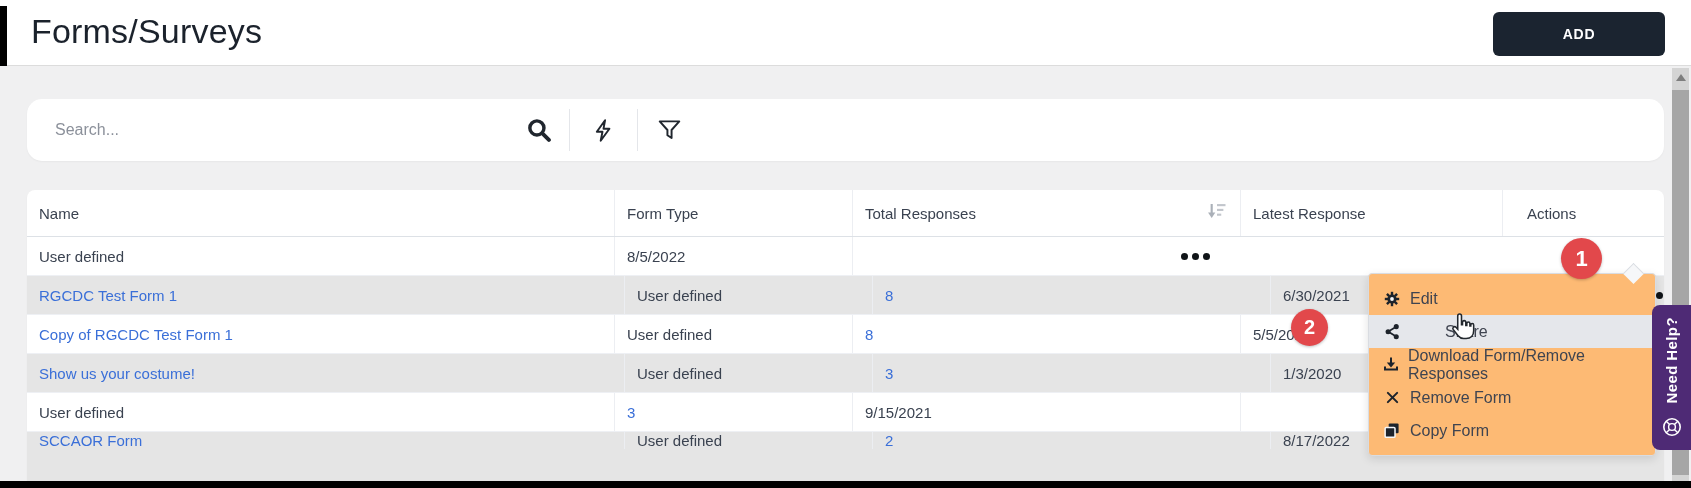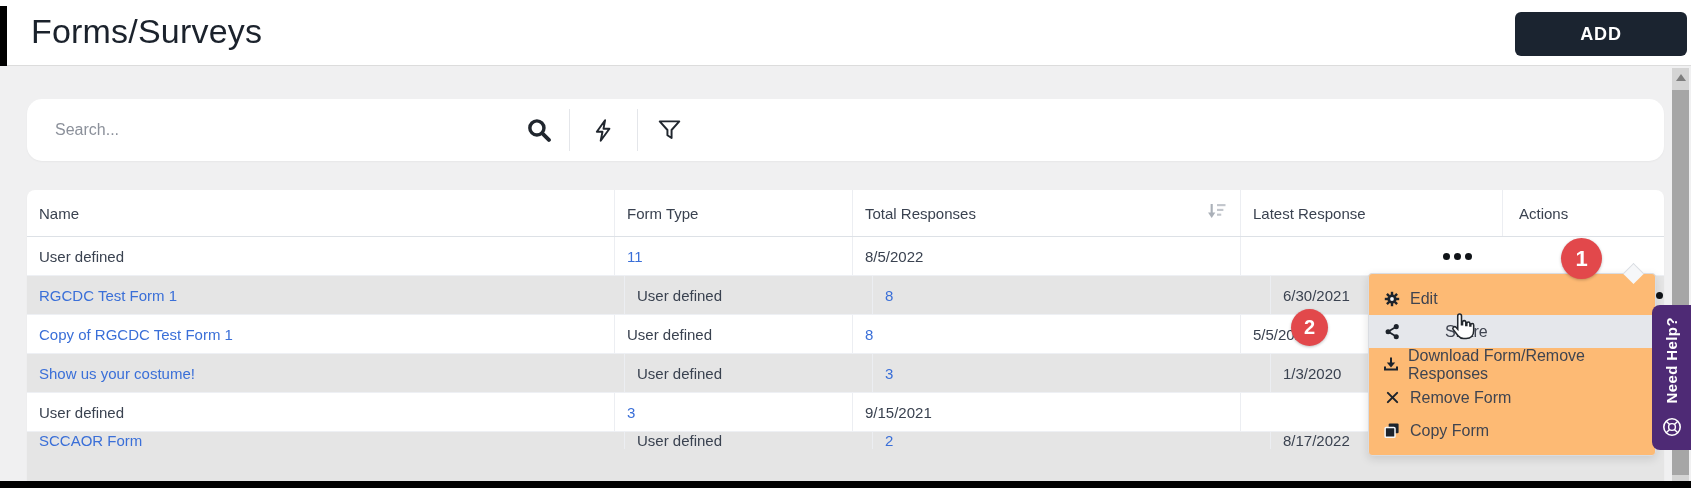--- a/index.html
+++ b/index.html
@@ -11,23 +11,22 @@
   
   .edge-left   { position:absolute; left:0; top:6px; width:7px; height:60px; background:#000; z-index:9; }
   .edge-bottom { position:absolute; left:0; top:481px; width:1691px; height:7px; background:#000; z-index:9; }
 
   
   .topband { position:absolute; left:0; top:0; width:1691px; height:66px; background:#fff; border-bottom:1px solid #dcdcdc;padding-left:17px; }
   .page-title { position:absolute; left:31px; top:12px; font-size:34px; color:#1b222c; font-weight:500; letter-spacing:.2px; }
   .add-btn {
     position:absolute; left:1493px; top:12px; width:172px; height:44px;
     background:#1b2430; color:#fff; border:none; border-radius:6px;
-    font-size:18px; font-weight:700; letter-spacing:.8px; cursor:pointer;
+    font-size:14px; font-weight:700; letter-spacing:.8px; cursor:pointer;
     font-family:inherit;
-    margin-left:22px;
   }
 
   
   .search-card {
     position:absolute; left:27px; top:99px; width:1637px; height:62px;
     background:#fff; border-radius:15px; box-shadow:0 1px 2px rgba(0,0,0,.04);
   }
   .search-input {
     position:absolute; left:14px; top:0; width:470px; height:62px;
     border:none; outline:none; font-size:16px; color:#3a4250; background:transparent;
@@ -44,21 +43,21 @@
     overflow:hidden;
   }
   .t-row { display:grid; grid-template-columns:587px 238px 388px 262px 162px; }
   .t-head { height:47px; border-bottom:1px solid #dde1e6; }
   .t-head .cell { font-size:15px; color:#3a4250; }
   .cell {
     display:flex; align-items:center; padding-left:12px; font-size:15px; color:#3a4250;
     border-left:1px solid #eceef2; position:relative;
   }
   .cell:first-child { border-left:none; }
-  .cell.actions { padding-left:16px; }
+  .cell.actions { padding-left:24px; }
   .body-row { height:39px; border-bottom:1px solid #eef0f4; }
   .body-row.alt { background:#e5e5e5;gap:10px; }
   .body-row.last { height:49px; border-bottom:none; align-items:flex-start; }
   .link { color:#3a6fd8; text-decoration:none; cursor:pointer; }
   .sort-ic { position:absolute; right:12px; top:50%; transform:translateY(-50%); }
   .dots { margin-left:auto; margin-right:28px; display:flex; gap:4px; cursor:pointer; padding:6px 2px; }
   .dots i { width:7px; height:7px; border-radius:50%; background:#101418; display:block; }
 
   
   .ctx-menu {
@@ -161,23 +160,20 @@
             <rect x="10" y="10" width="4" height="2" fill="#c2c6cc"></rect>
           </svg>
         </span>
       </div>
       <div class="cell">Latest Response</div>
       <div class="cell actions">Actions</div>
     </div>
 
     <div class="t-row body-row">
       <div class="cell">User defined</div>
-      <div class="cell">
-          <a class="link">11</a>
-        </div>
       <div class="cell">8/5/2022</div>
       <div class="cell actions">
           <span class="dots">
             <i></i>
             <i></i>
             <i></i>
           </span>
         </div>
     </div>
     <div class="t-row body-row alt">

